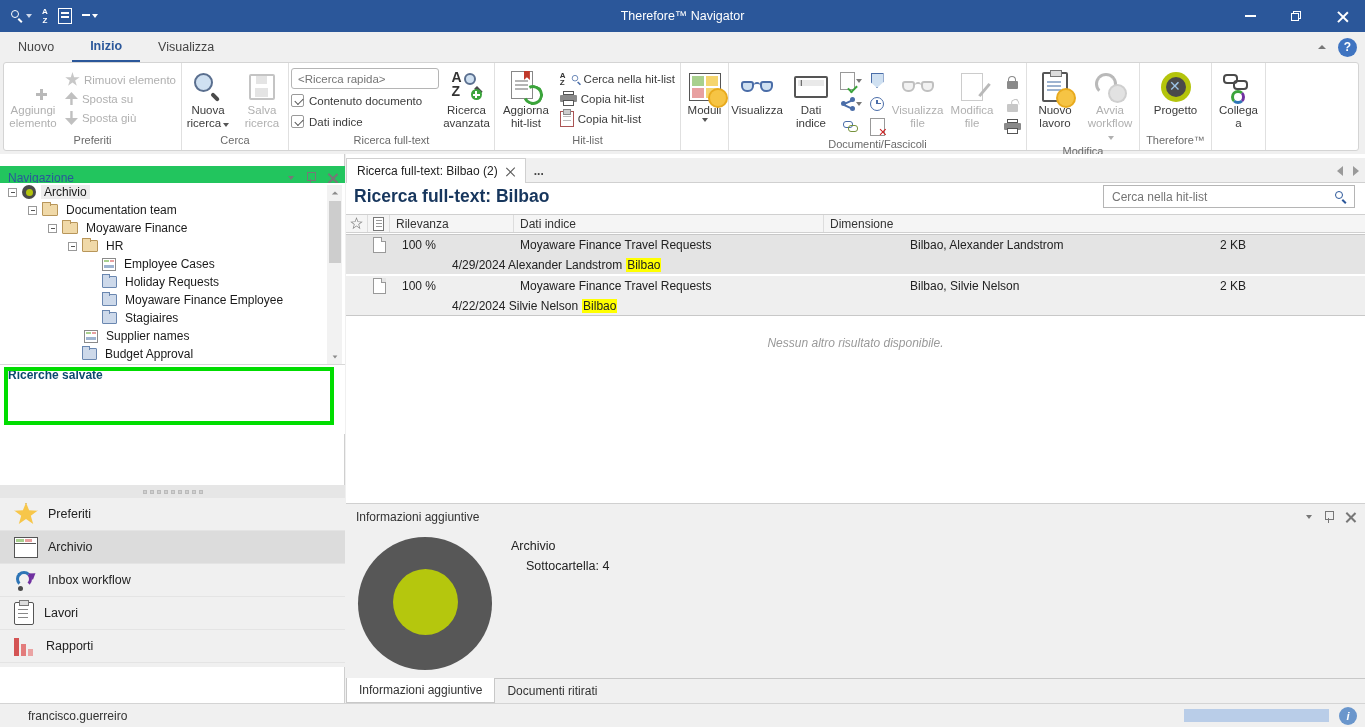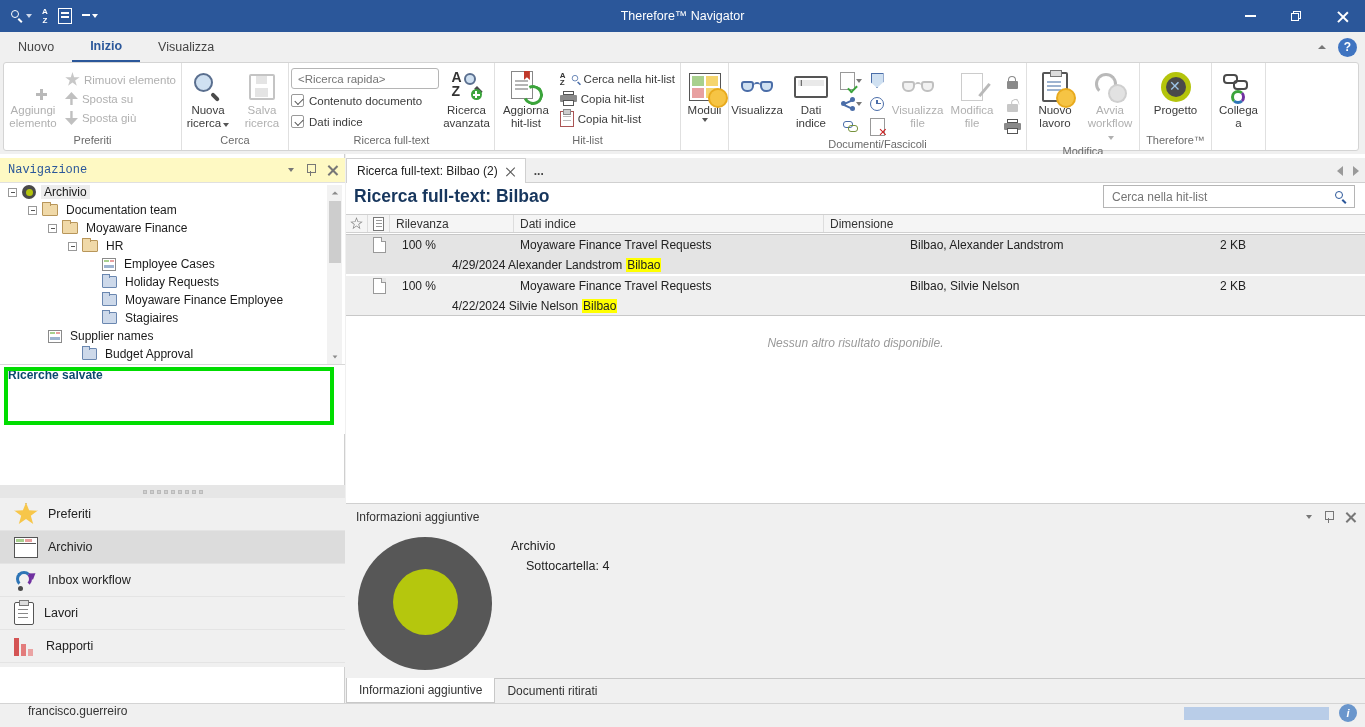--- a/index.html
+++ b/index.html
@@ -139,21 +139,21 @@
   .ico-progetto:before { content:""; position:absolute; left:5px; top:5px; width:20px; height:20px; border-radius:50%; background:#4a4a4a; }
   .ico-progetto:after { content:"✕"; position:absolute; left:8.5px; top:6px; color:#9dc3e6; font-size:14px; font-weight:bold; }
   .ribbon-input { width:148px; height:21px; border:1px solid #b5b5b5; border-radius:3px; padding:0 6px; font-size:11.5px; color:#444; background:#fff; font-family:inherit; }
   .chkrow { display:flex; align-items:center; gap:5px; height:19px; font-size:11.5px; color:#3b3b3b; }
   .chkbox { width:13px; height:13px; border:1px solid #9a9a9a; border-radius:2px; background:#fff; position:relative; }
   .chkbox:after { content:""; position:absolute; left:2.5px; top:2.5px; width:7px; height:4px; border-left:1.7px solid #555; border-bottom:1.7px solid #555; transform:rotate(-45deg); }
 
   
   .main { position:absolute; left:0; top:154px; width:1365px; height:549px; }
   .navpane { position:absolute; left:0; top:0; width:345px; height:549px; background:#fff; border-right:1px solid #cfcfcf; }
-  .nav-header { position:absolute; left:0; top:4px; width:345px; height:25px; background:#fef9c3; border-bottom:1px solid #e0e0e0; display:flex; align-items:center; padding:0 8px;font-family:Liberation Mono, monospace; }
+  .nav-header { position:absolute; left:0; top:12px; width:345px; height:25px; background:#22c55e; border-bottom:1px solid #e0e0e0; display:flex; align-items:center; padding:0 8px; }
   .nav-header .nh-title { color:#2b579a; font-size:12px; flex:1; }
   .pane-ctrl { display:flex; align-items:center; gap:12px; color:#777; }
   .pin-glyph { position:relative; width:9px; height:12px; }
   .pin-glyph:before { content:""; position:absolute; left:1px; top:0; width:7px; height:7px; border:1.4px solid #777; }
   .pin-glyph:after { content:""; position:absolute; left:4px; top:7px; width:1.4px; height:5px; background:#777; }
   .x-glyph { position:relative; width:10px; height:10px; }
   .x-glyph:before,.x-glyph:after { content:""; position:absolute; left:4.5px; top:-1px; width:1.5px; height:13px; background:#777; }
   .x-glyph:before{transform:rotate(45deg);} .x-glyph:after{transform:rotate(-45deg);}
 
   .tree { position:absolute; left:0; top:29px; width:345px; height:183px; background:#fff; overflow:hidden; }
@@ -248,21 +248,21 @@
   .ip-header .ip-title { flex:1; }
   .donut { position:absolute; left:12px; top:33px; width:134px; height:133px; border-radius:50%; background:#575757; }
   .donut:before { content:""; position:absolute; left:35px; top:32px; width:65px; height:66px; border-radius:50%; background:#b5c70d; }
   .ip-item-title { position:absolute; left:165px; top:35px; font-size:12.5px; color:#222; }
   .ip-item-detail { position:absolute; left:180px; top:55px; font-size:12.5px; color:#222; }
   .info-tabs { position:absolute; left:0; top:524px; width:1019px; height:25px; background:#f0f0f0; border-top:1px solid #c8c8c8; display:flex; }
   .itab { padding:0 12px; display:flex; align-items:center; font-size:12px; color:#333; }
   .itab.active { background:#fff; border:1px solid #c8c8c8; border-top:none; margin-top:-1px; }
 
   
-  .statusbar { position:absolute; left:0; top:703px; width:1365px; height:24px; background:#f0f0f0; border-top:1px solid #d4d4d4; display:flex; align-items:flex-start; }
+  .statusbar { position:absolute; left:0; top:703px; width:1365px; height:24px; background:#f0f0f0; border-top:1px solid #d4d4d4; display:flex; align-items:center; }
   .sb-user { padding-left:28px; font-size:12px; color:#333; }
   .sb-right { position:absolute; right:8px; display:flex; align-items:center; gap:10px; }
   .sb-progress { width:145px; height:13px; background:#b9cde8; }
   .sb-info { width:18px; height:18px; border-radius:50%; background:#6a96cc; color:#fff; font-size:11px; font-weight:bold; font-style:italic; display:flex; align-items:center; justify-content:center; }
 </style>
 </head>
 <body>
 
 <div class="app">
 
@@ -657,21 +657,21 @@
           <span class="lbl">Holiday Requests</span>
         </div>
         <div class="trow" style="padding-left:102px">
           <span class="ico-case"></span>
           <span class="lbl">Moyaware Finance Employee</span>
         </div>
         <div class="trow" style="padding-left:102px">
           <span class="ico-case"></span>
           <span class="lbl">Stagiaires</span>
         </div>
-        <div class="trow" style="padding-left:48px">
+        <div class="trow" style="padding-left:84px">
           <span class="ico-cat">
               <i></i>
             </span>
           <span class="lbl">Supplier names</span>
         </div>
         <div class="trow" style="padding-left:82px">
           <span class="ico-case"></span>
           <span class="lbl">Budget Approval</span>
         </div>
       </div>

